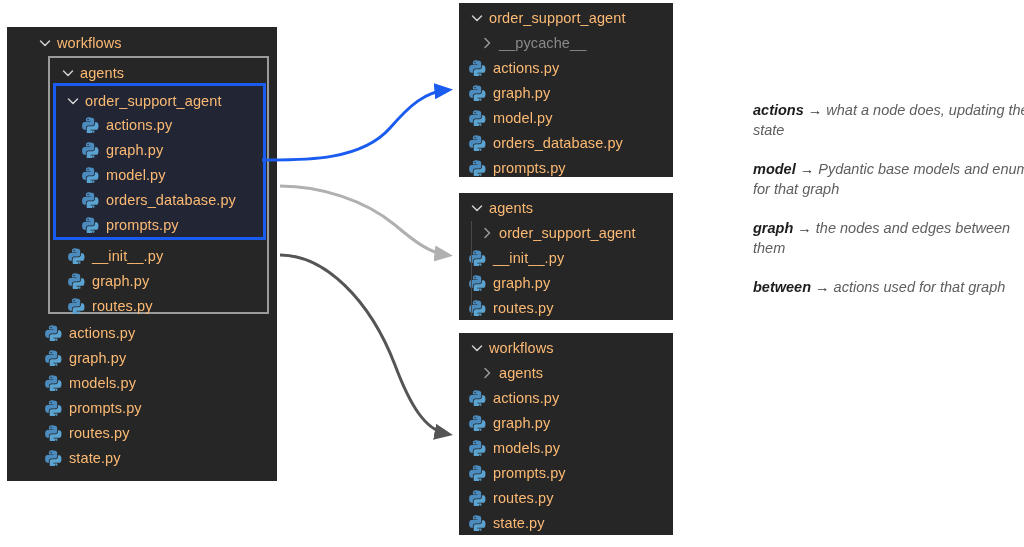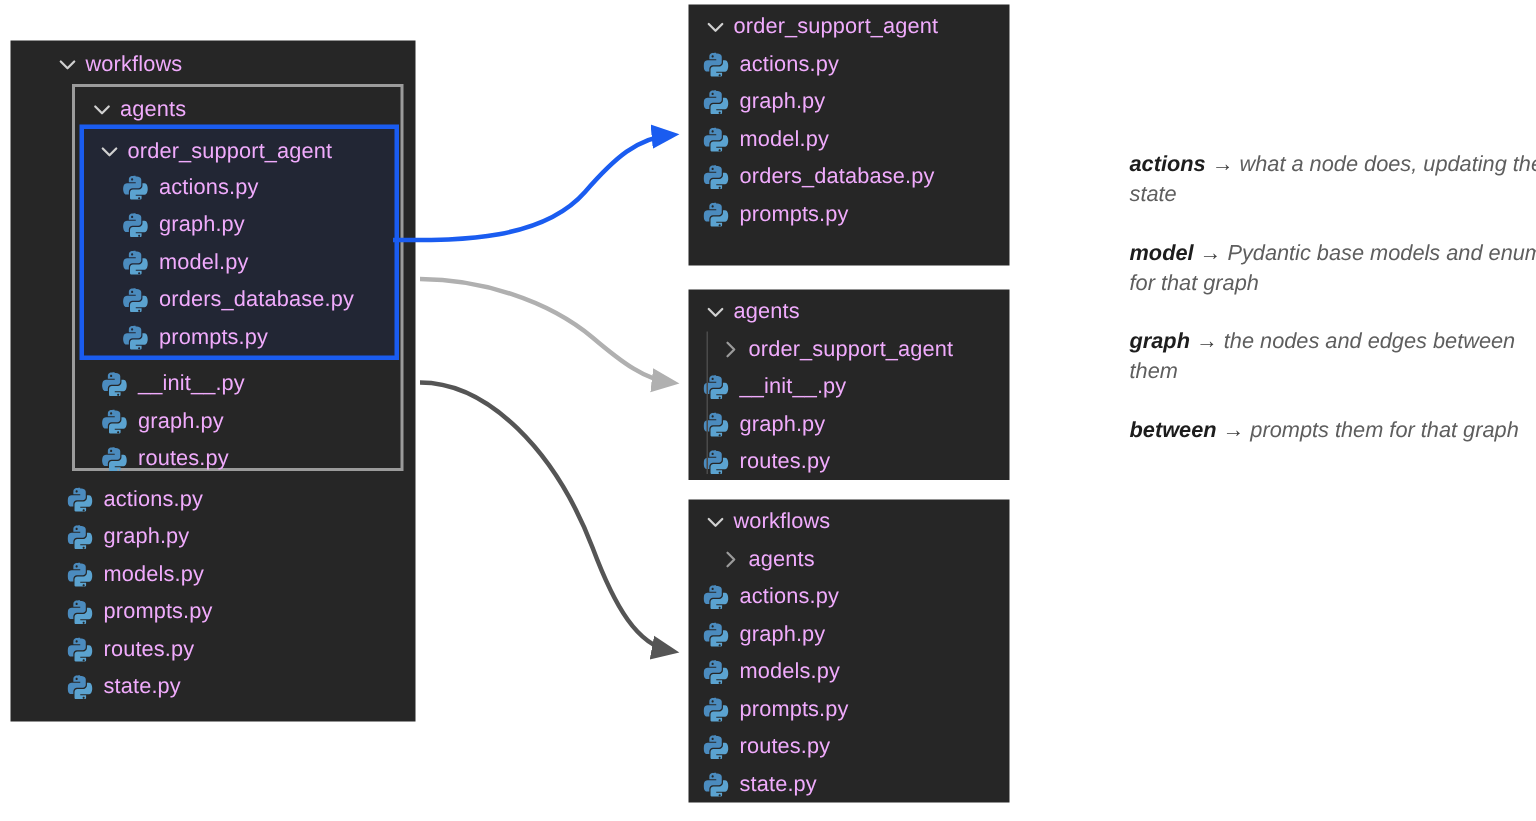--- a/index.html
+++ b/index.html
@@ -20,21 +20,21 @@
   }
   .row{
     display:flex;
     align-items:center;
     height:25px;
     box-sizing:border-box;
     white-space:nowrap;
   }
   .row .lbl{
     font-size:14.5px;
-    color:#f0abfc;
+    color:#fdba74;
     letter-spacing:.1px;
   }
   .row.dim .lbl{color:#8a8a8a;}
 
   
   .chev{
     width:16px;height:16px;
     flex:0 0 16px;
     position:relative;
     margin-right:4px;
@@ -272,20 +272,28 @@
   <div class="panel" id="panelA">
     <div class="row" style="margin-left:10px;margin-top:2px;">
       <span class="chev">
         <svg width="16" height="16" viewBox="0 0 16 16">
             <path d="M3.5 6 L8 10.5 L12.5 6" fill="none" stroke="#cfcfcf" stroke-width="1.5" stroke-linecap="round" stroke-linejoin="round"></path>
           </svg>
       </span>
       <span class="lbl">order_support_agent</span>
     </div>
     <div id="listA" style="margin-left:10px;">
+        <div class="row dim" style="padding-left:10px;">
+          <span class="chev">
+            <svg width="16" height="16" viewBox="0 0 16 16">
+              <path d="M6 3.5 L10.5 8 L6 12.5" fill="none" stroke="#9a9a9a" stroke-width="1.5" stroke-linecap="round" stroke-linejoin="round"></path>
+            </svg>
+          </span>
+          <span class="lbl">__pycache__</span>
+        </div>
         <div class="row" style="">
           <span class="pyi">
             <svg width="17" height="17" viewBox="0 0 24 24">
               <path fill="#4b8bbe" d="M11.9 1.6c-1.9 0-3.6.2-4.5.6-1.6.7-1.9 2-1.9 3.3v2.2h6.5v.9H3.9c-1.6 0-3 .9-3.4 2.7-.5 2-.5 3.3 0 5.4.4 1.6 1.3 2.7 2.9 2.7h2.1v-2.6c0-1.8 1.6-3.4 3.4-3.4h5.6c1.5 0 2.7-1.3 2.7-2.8V5.5c0-1.5-1.3-2.6-2.7-2.9-.9-.2-2-.3-2.6-.3zM8.6 4c.6 0 1 .5 1 1.1 0 .6-.4 1-1 1-.6 0-1-.4-1-1 0-.6.4-1.1 1-1.1z"></path>
               <path fill="#5ba3d0" d="M18.3 8.6v2.5c0 1.9-1.6 3.5-3.4 3.5H9.3c-1.4 0-2.7 1.2-2.7 2.8v5.1c0 1.5 1.3 2.3 2.7 2.7 1.7.5 3.4.6 5.5 0 1.3-.4 2.7-1.2 2.7-2.7v-2.1h-5.5v-.9h8.2c1.6 0 2.2-1.1 2.7-2.7.5-1.7.5-3.3 0-5.4-.4-1.6-1.1-2.7-2.7-2.7h-1.9zm-3.1 13.2c.6 0 1 .4 1 1 0 .6-.4 1.1-1 1.1-.5 0-1-.5-1-1.1 0-.6.5-1 1-1z"></path>
             </svg>
           </span>
           <span class="lbl">actions.py</span>
         </div>
         <div class="row" style="">
@@ -465,16 +473,16 @@
     </defs>
     <path d="M262,160 C300,160 360,162 390,128 C410,105 425,92 447,90" fill="none" stroke="#1a5cf0" stroke-width="3" marker-end="url(#mBlue)"></path>
     <path d="M280,186 C320,186 365,200 395,225 C415,242 430,253 447,255" fill="none" stroke="#b0b0b0" stroke-width="3" marker-end="url(#mLight)"></path>
     <path d="M280,255 C325,255 370,300 395,365 C410,405 425,430 447,434" fill="none" stroke="#555555" stroke-width="3" marker-end="url(#mDark)"></path>
   </svg>
 
   <div id="notes">
       <div class="note"><b>actions</b> <span class="arw">→</span> <span>what a node does, updating the state</span></div>
       <div class="note"><b>model</b> <span class="arw">→</span> <span>Pydantic base models and enums for that graph</span></div>
       <div class="note"><b>graph</b> <span class="arw">→</span> <span>the nodes and edges between them</span></div>
-      <div class="note"><b>between</b> <span class="arw">→</span> <span>prompts them for that graph</span></div>
+      <div class="note"><b>between</b> <span class="arw">→</span> <span>actions used for that graph</span></div>
     </div>
 
 </div>
 
 </body></html>

